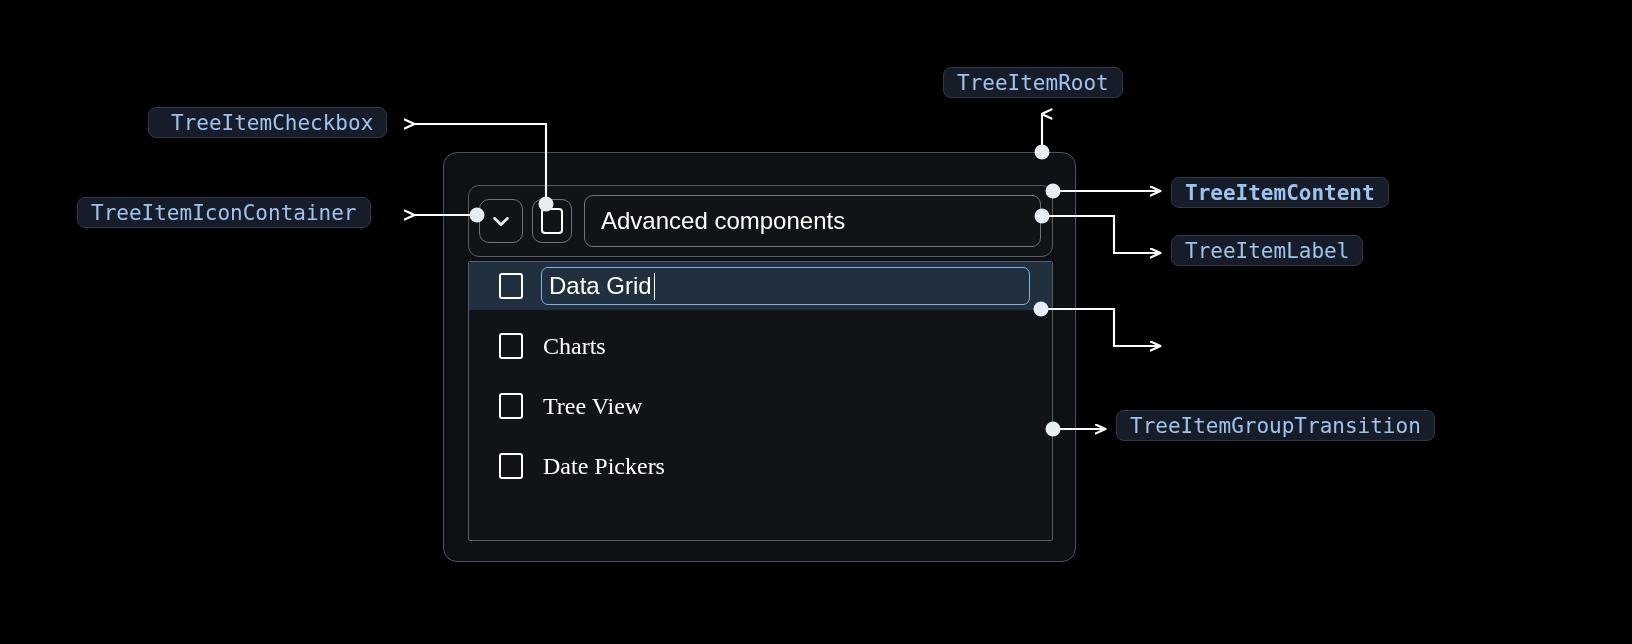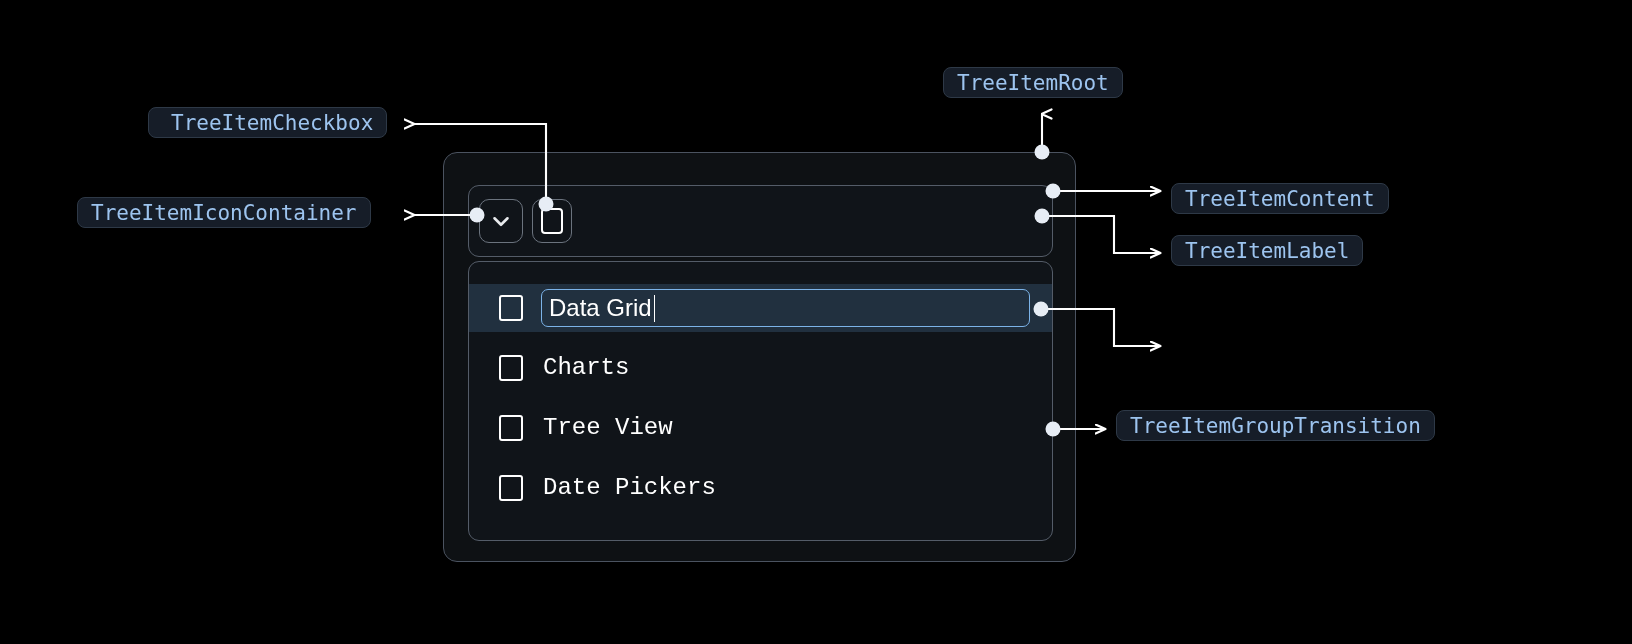--- a/index.html
+++ b/index.html
@@ -137,22 +137,21 @@
   
   .group-transition {
     position: absolute;
     box-sizing: border-box;
     left: 24px;
     top: 108px;
     width: 585px;
     height: 280px;
     background: #101419;
     border: 1.5px solid #545c68;
-    border-radius: 11px;
-    padding-top: 22px;
+    border-radius: 2px;
     overflow: hidden;
   }
 
   .tree-row {
     box-sizing: border-box;
     display: flex;
     align-items: center;
     height: 48px;
     margin-bottom: 12px;
     padding-left: 30px;
@@ -171,21 +170,21 @@
     min-width: 24px;
     border: 2.6px solid #ffffff;
     border-radius: 3px;
     background: transparent;
   }
 
   .row-label {
     margin-left: 20px;
     color: #ffffff;
     font-size: 24px;
-    font-family: Liberation Mono, monospace;
+    font-family: Liberation Serif, serif;
     line-height: 1;
   }
 
   .row-input {
     box-sizing: border-box;
     margin-left: 18px;
     flex: 1;
     height: 38px;
     margin-right: 22px;
     border: 1.6px solid #7cb3e8;
@@ -221,20 +220,23 @@
           <svg width="26" height="26" viewBox="0 0 24 24" fill="none" stroke="#e8eaed" stroke-width="2.4" stroke-linecap="round" stroke-linejoin="round">
             <polyline points="6,9.5 12,15.5 18,9.5"></polyline>
           </svg>
         </span>
       </div>
 
       <div class="checkbox-container">
         <span class="cb-square"></span>
       </div>
 
+      <div class="tree-label">
+        <span>Advanced components</span>
+      </div>
     </div>
 
     <div class="group-transition">
 
       <div class="tree-row selected">
         <span class="row-cb"></span>
         <span class="row-input">
           <span>Data Grid</span>
             <span class="caret"></span>
         </span>
@@ -304,21 +306,21 @@
   </div>
 
   <div class="badge" style="left:77px; top:197px;">
     <span>TreeItemIconContainer</span>
   </div>
 
   <div class="badge" style="left:943px; top:67px;">
     <span>TreeItemRoot</span>
   </div>
 
-  <div class="badge" style="left:1171px; top:183px;">
+  <div class="badge" style="left:1171px; top:177px;font-weight:bold;">
     <span>TreeItemContent</span>
   </div>
 
   <div class="badge" style="left:1171px; top:235px;text-align:center;">
     <span>TreeItemLabel</span>
   </div>
 
 
   <div class="badge" style="left:1116px; top:410px;">
     <span>TreeItemGroupTransition</span>

